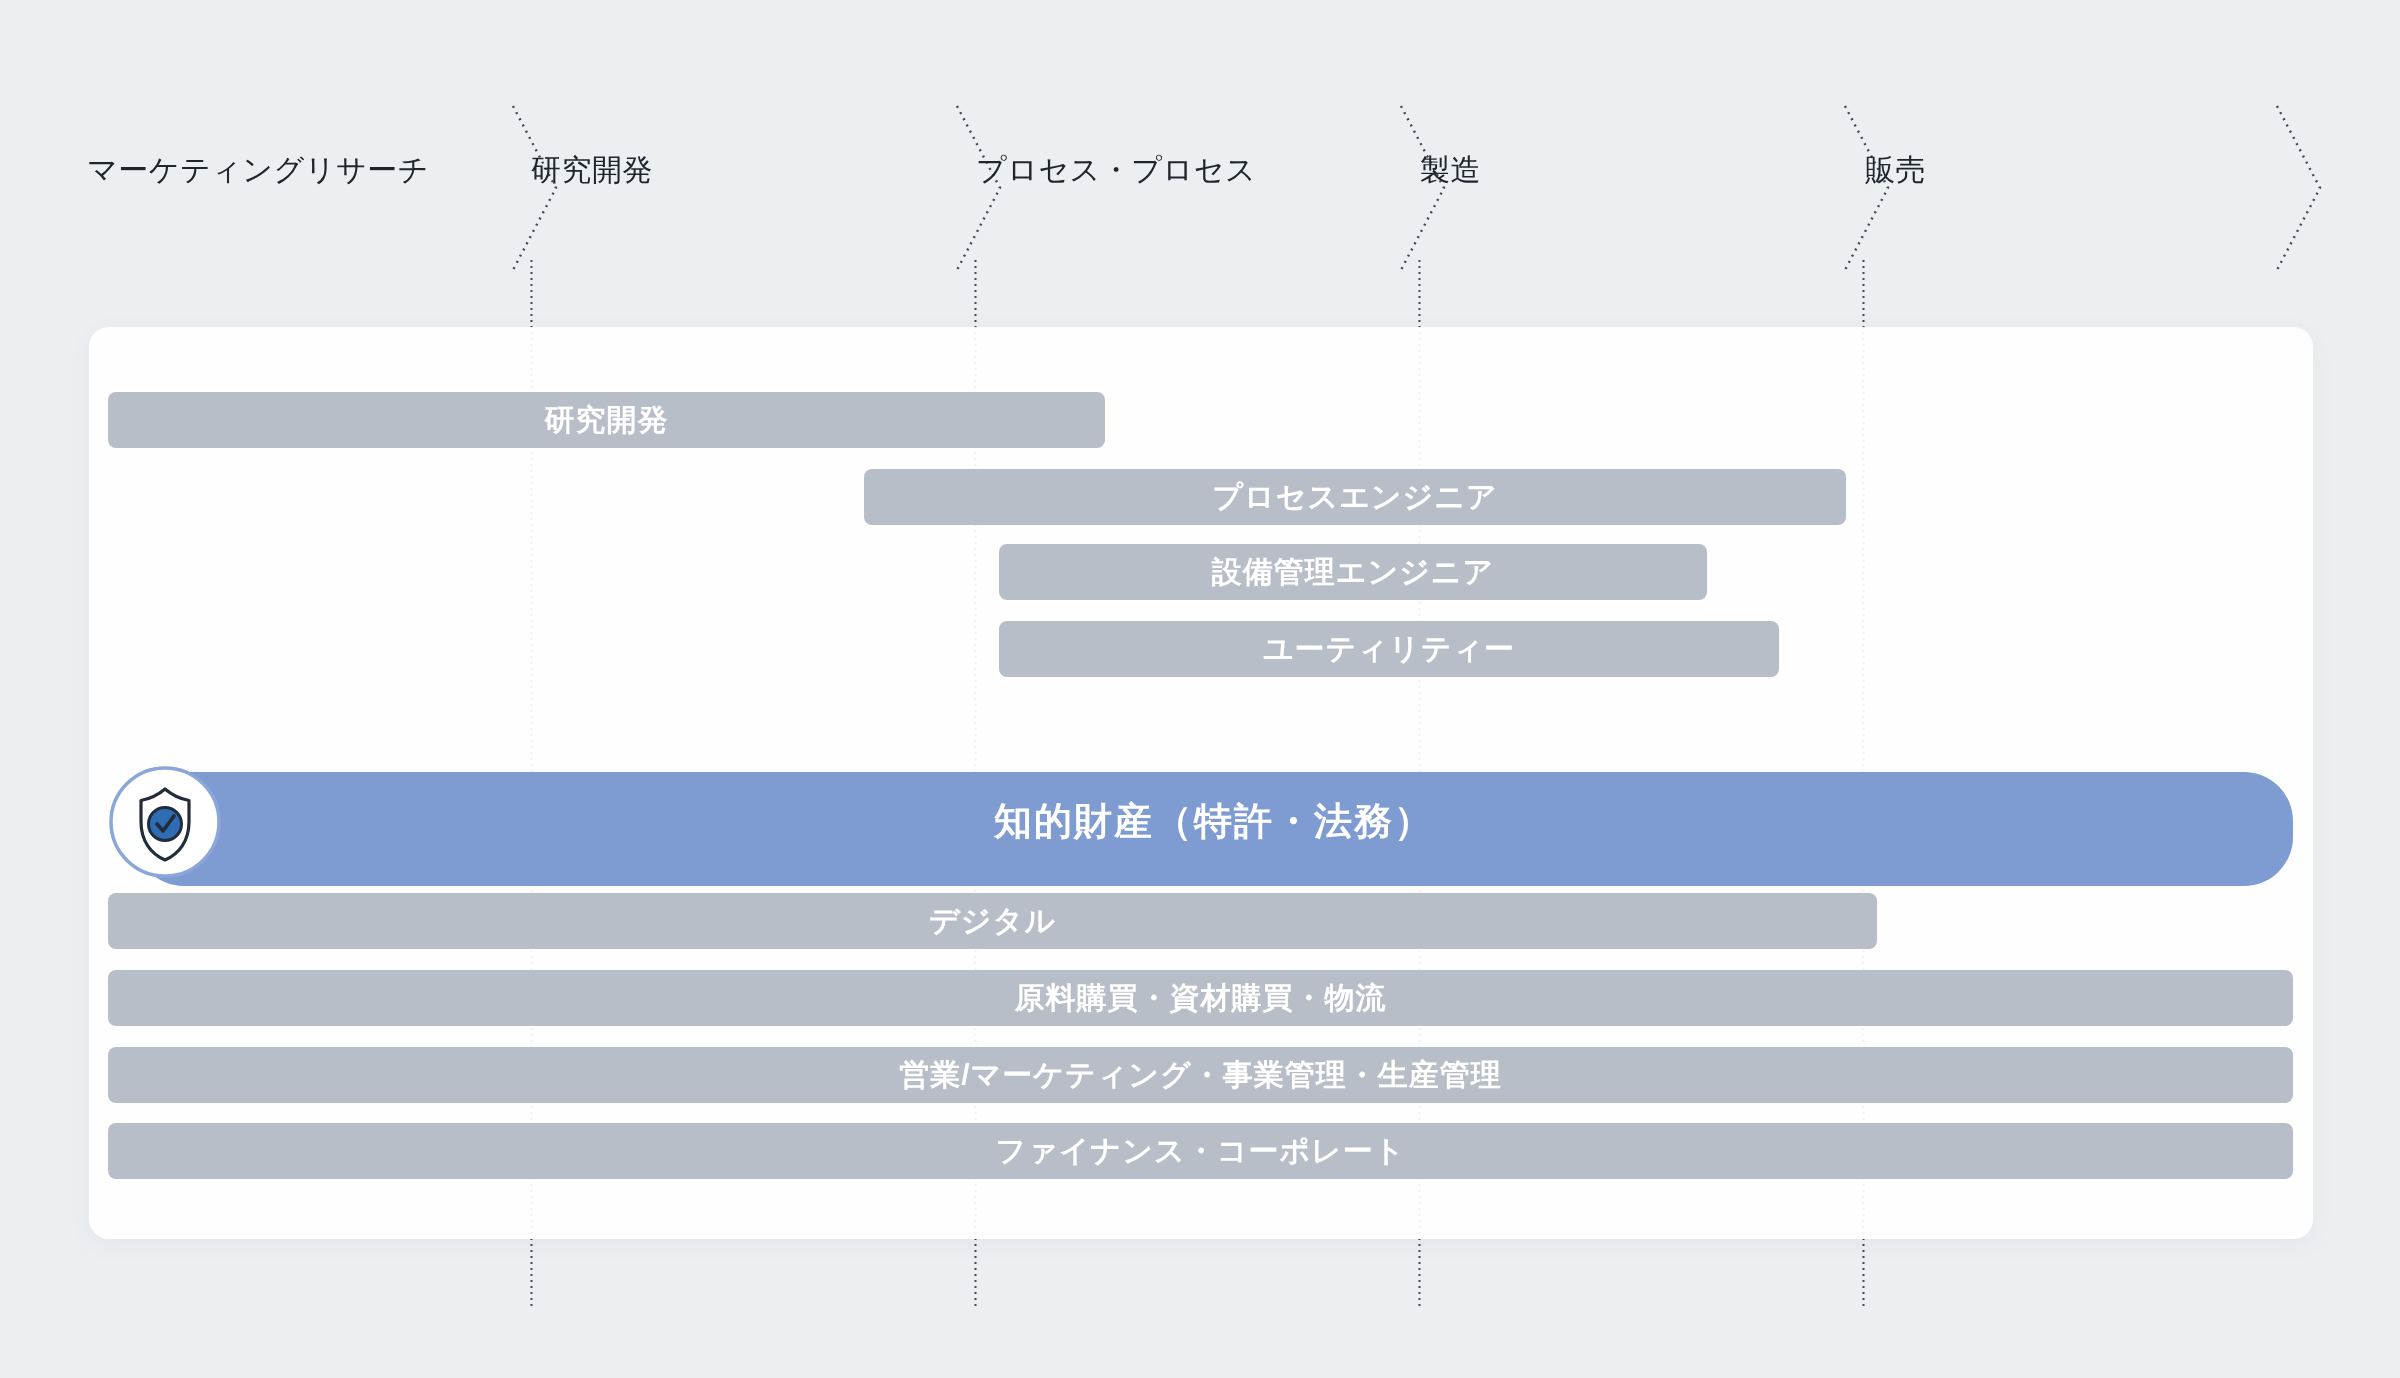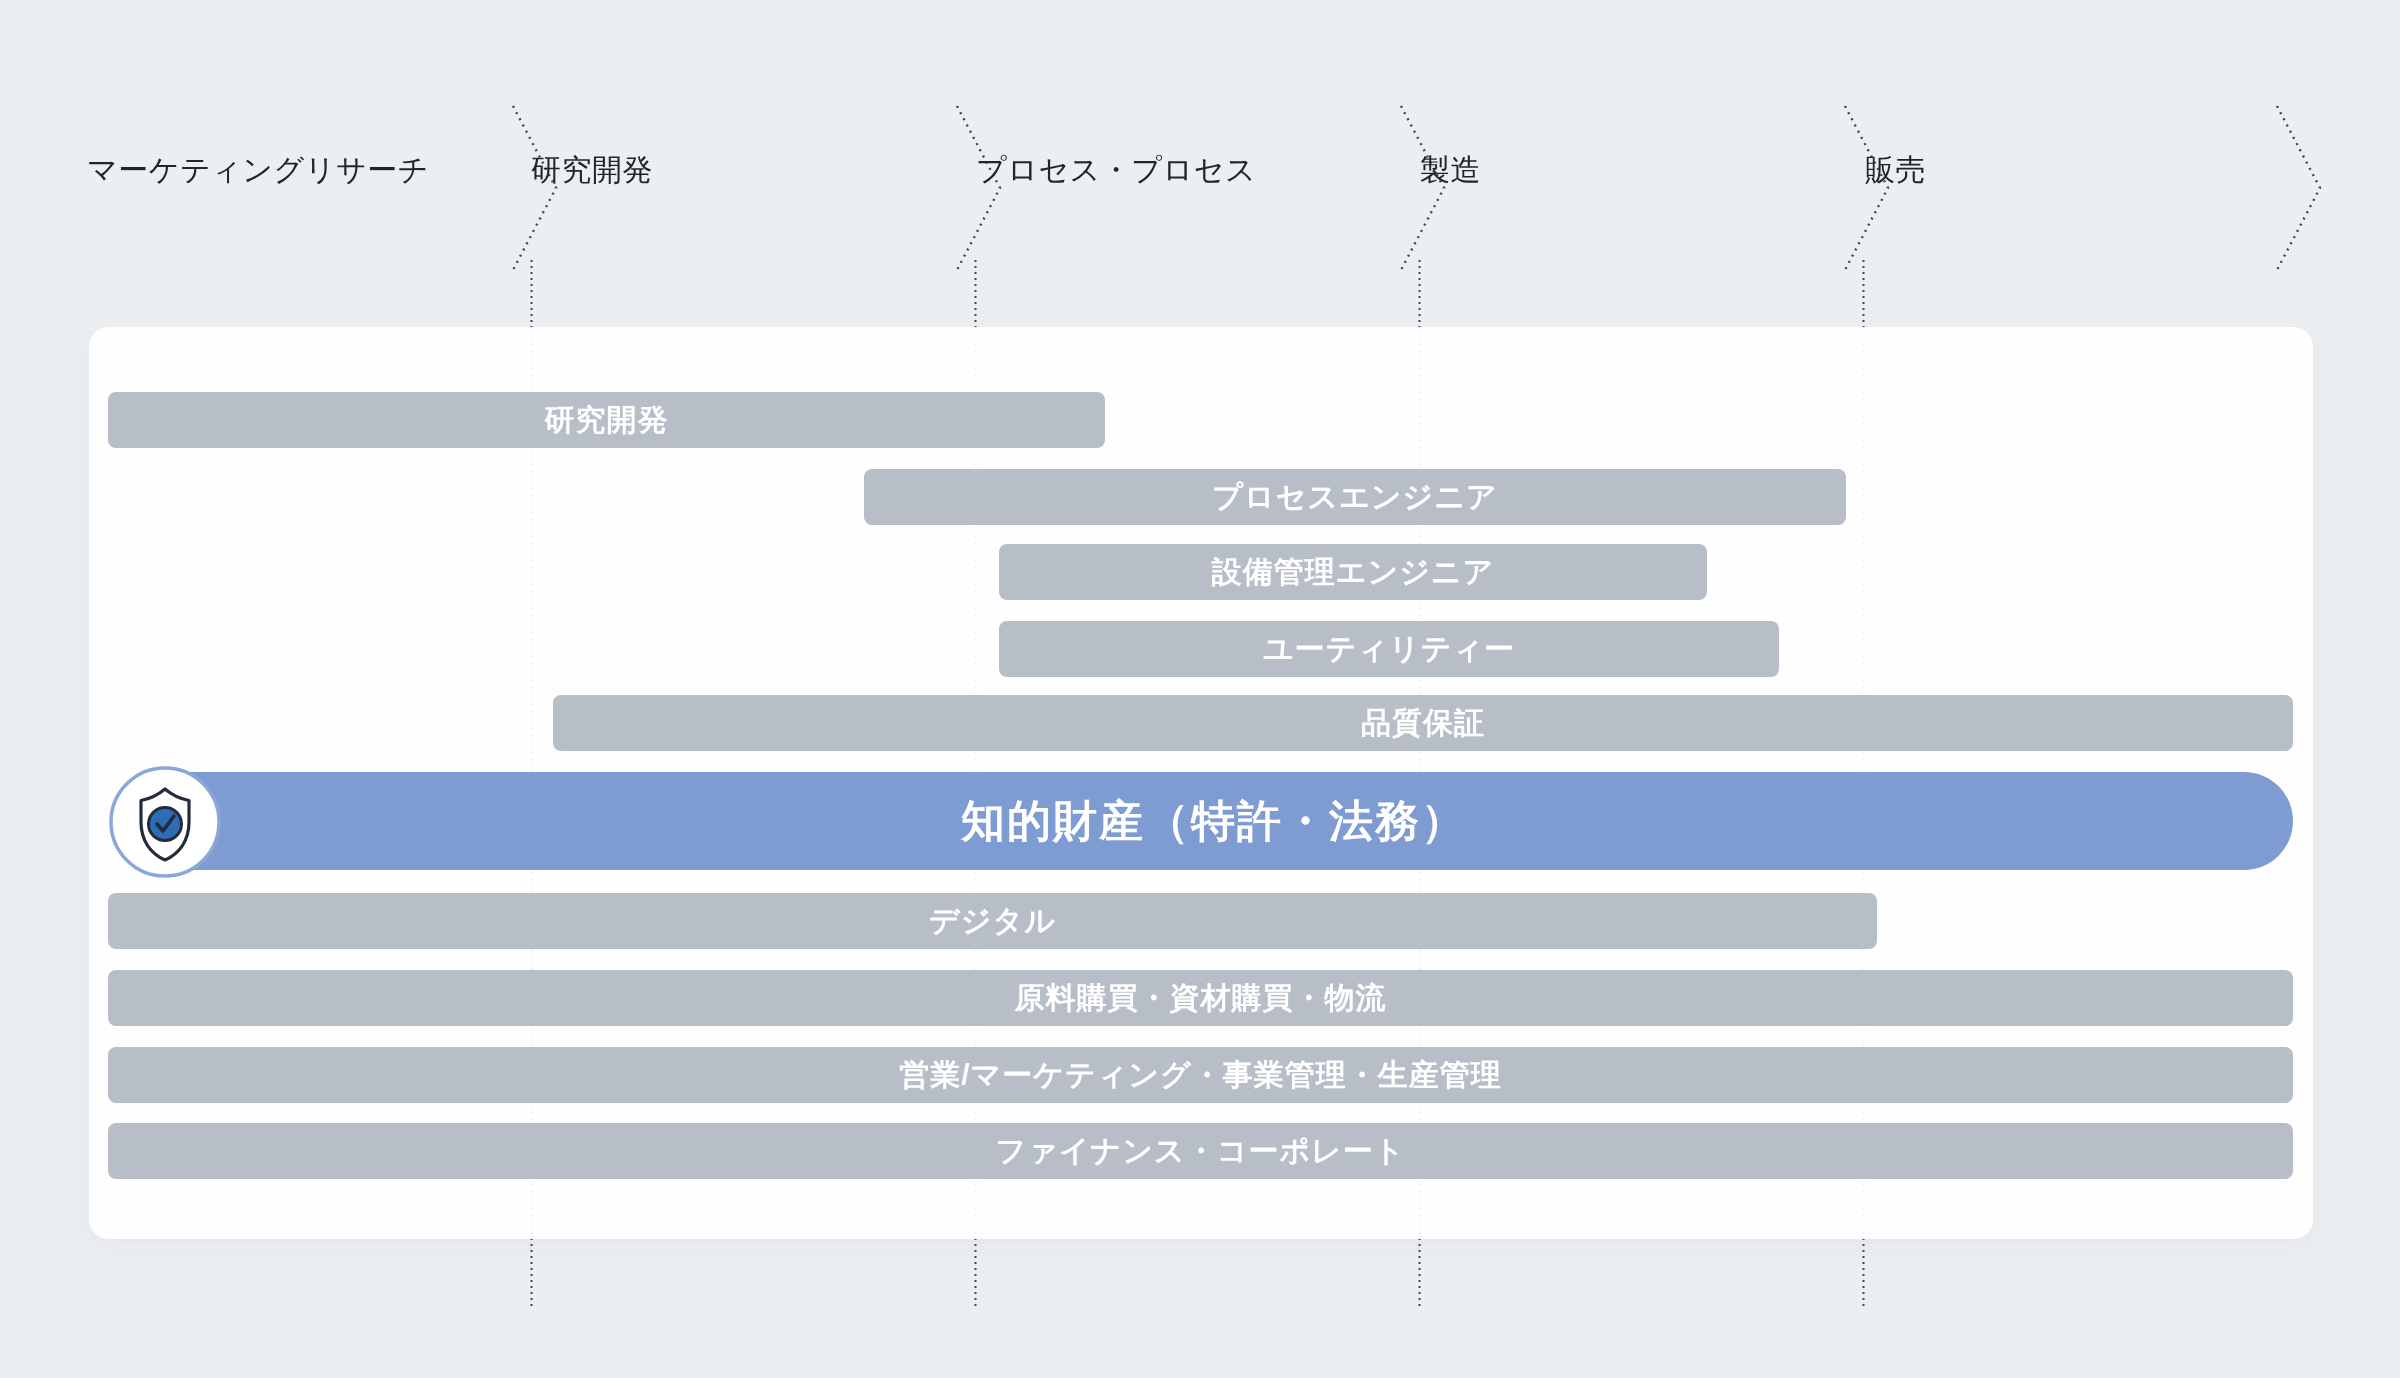--- a/index.html
+++ b/index.html
@@ -24,22 +24,22 @@
     position:absolute;left:89px;top:327px;width:2224px;height:912px;
     background:rgba(255,255,255,0.93);border-radius:20px;
     box-shadow:0 6px 24px rgba(60,70,90,0.05);z-index:2;
   }
   .bar{
     position:absolute;height:56px;border-radius:8px;background:var(--bar-gray);
     color:var(--bar-text);font-weight:bold;font-size:30px;line-height:56px;
     text-align:center;letter-spacing:1px;white-space:nowrap;
   }
   .bar.highlight{
-    height:98px;border-radius:49px;background:var(--bar-blue);
-    font-size:44px;line-height:98px;letter-spacing:2px;
+    height:114px;border-radius:49px;background:var(--bar-blue);
+    font-size:38px;line-height:98px;letter-spacing:2px;
   }
   .shield-badge{
     position:absolute;left:19px;top:438px;width:114px;height:114px;z-index:3;
   }
 </style>
 </head>
 <body>
 
 <svg id="decor-layer" width="2400" height="1378">
   <g stroke="var(--dot-line)" stroke-width="2.4" fill="none" stroke-dasharray="2 5">
@@ -62,21 +62,20 @@
 <div class="stage-row-label" style="left:976px">プロセス・プロセス</div>
 <div class="stage-row-label" style="left:1420px">製造</div>
 <div class="stage-row-label" style="left:1865px">販売</div>
 
 <div class="process-card">
 
   <div class="bar" style="left:19px;  top:65px;  width:997px">研究開発</div>
   <div class="bar" style="left:775px; top:142px; width:982px">プロセスエンジニア</div>
   <div class="bar" style="left:910px; top:217px; width:708px">設備管理エンジニア</div>
   <div class="bar" style="left:910px; top:294px; width:780px">ユーティリティー</div>
-  <div class="bar" style="left:464px; top:368px; width:1740px">品質保証</div>
 
   <div class="bar highlight" style="left:46px; top:445px; width:2158px">知的財産（特許・法務）</div>
 
   <div class="bar" style="left:19px; top:566px; width:1769px">デジタル</div>
   <div class="bar" style="left:19px; top:720px; width:2185px">営業/マーケティング・事業管理・生産管理</div>
   <div class="bar" style="left:19px; top:643px; width:2185px">原料購買・資材購買・物流</div>
   <div class="bar" style="left:19px; top:796px; width:2185px">ファイナンス・コーポレート</div>
 
   <svg class="shield-badge" viewBox="0 0 114 114">
     <circle cx="57" cy="57" r="54" fill="#ffffff" stroke="var(--badge-ring)" stroke-width="3.5"></circle>

